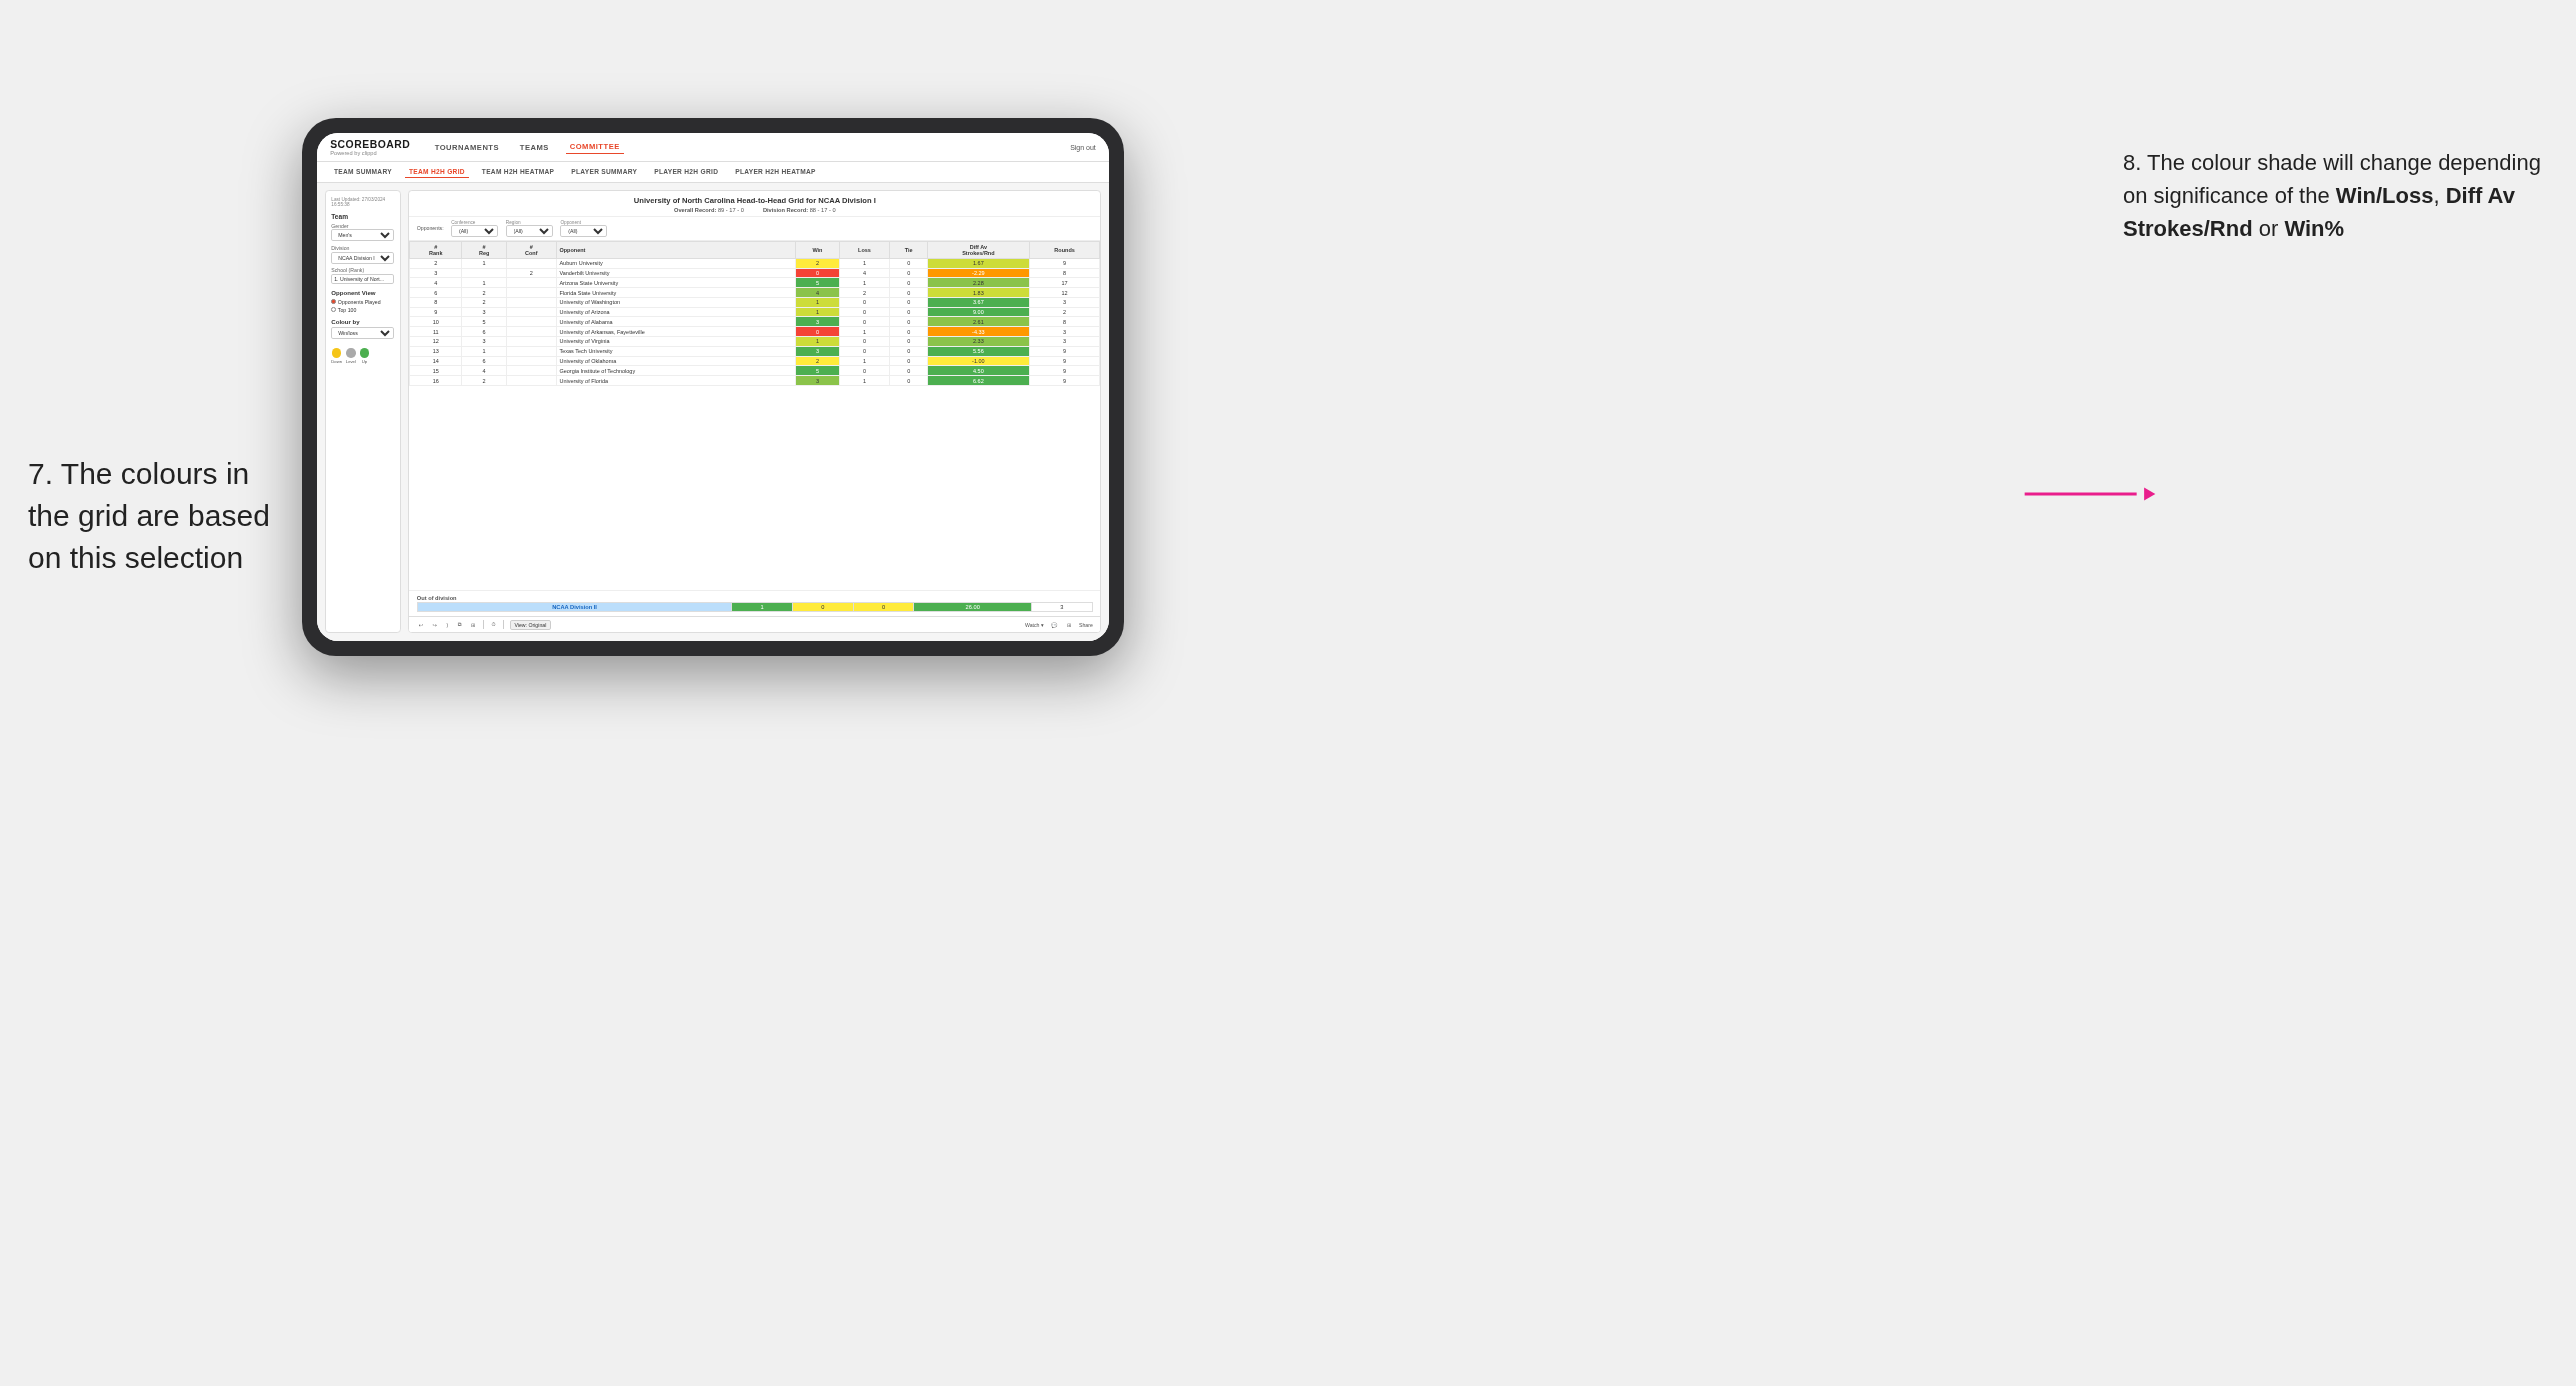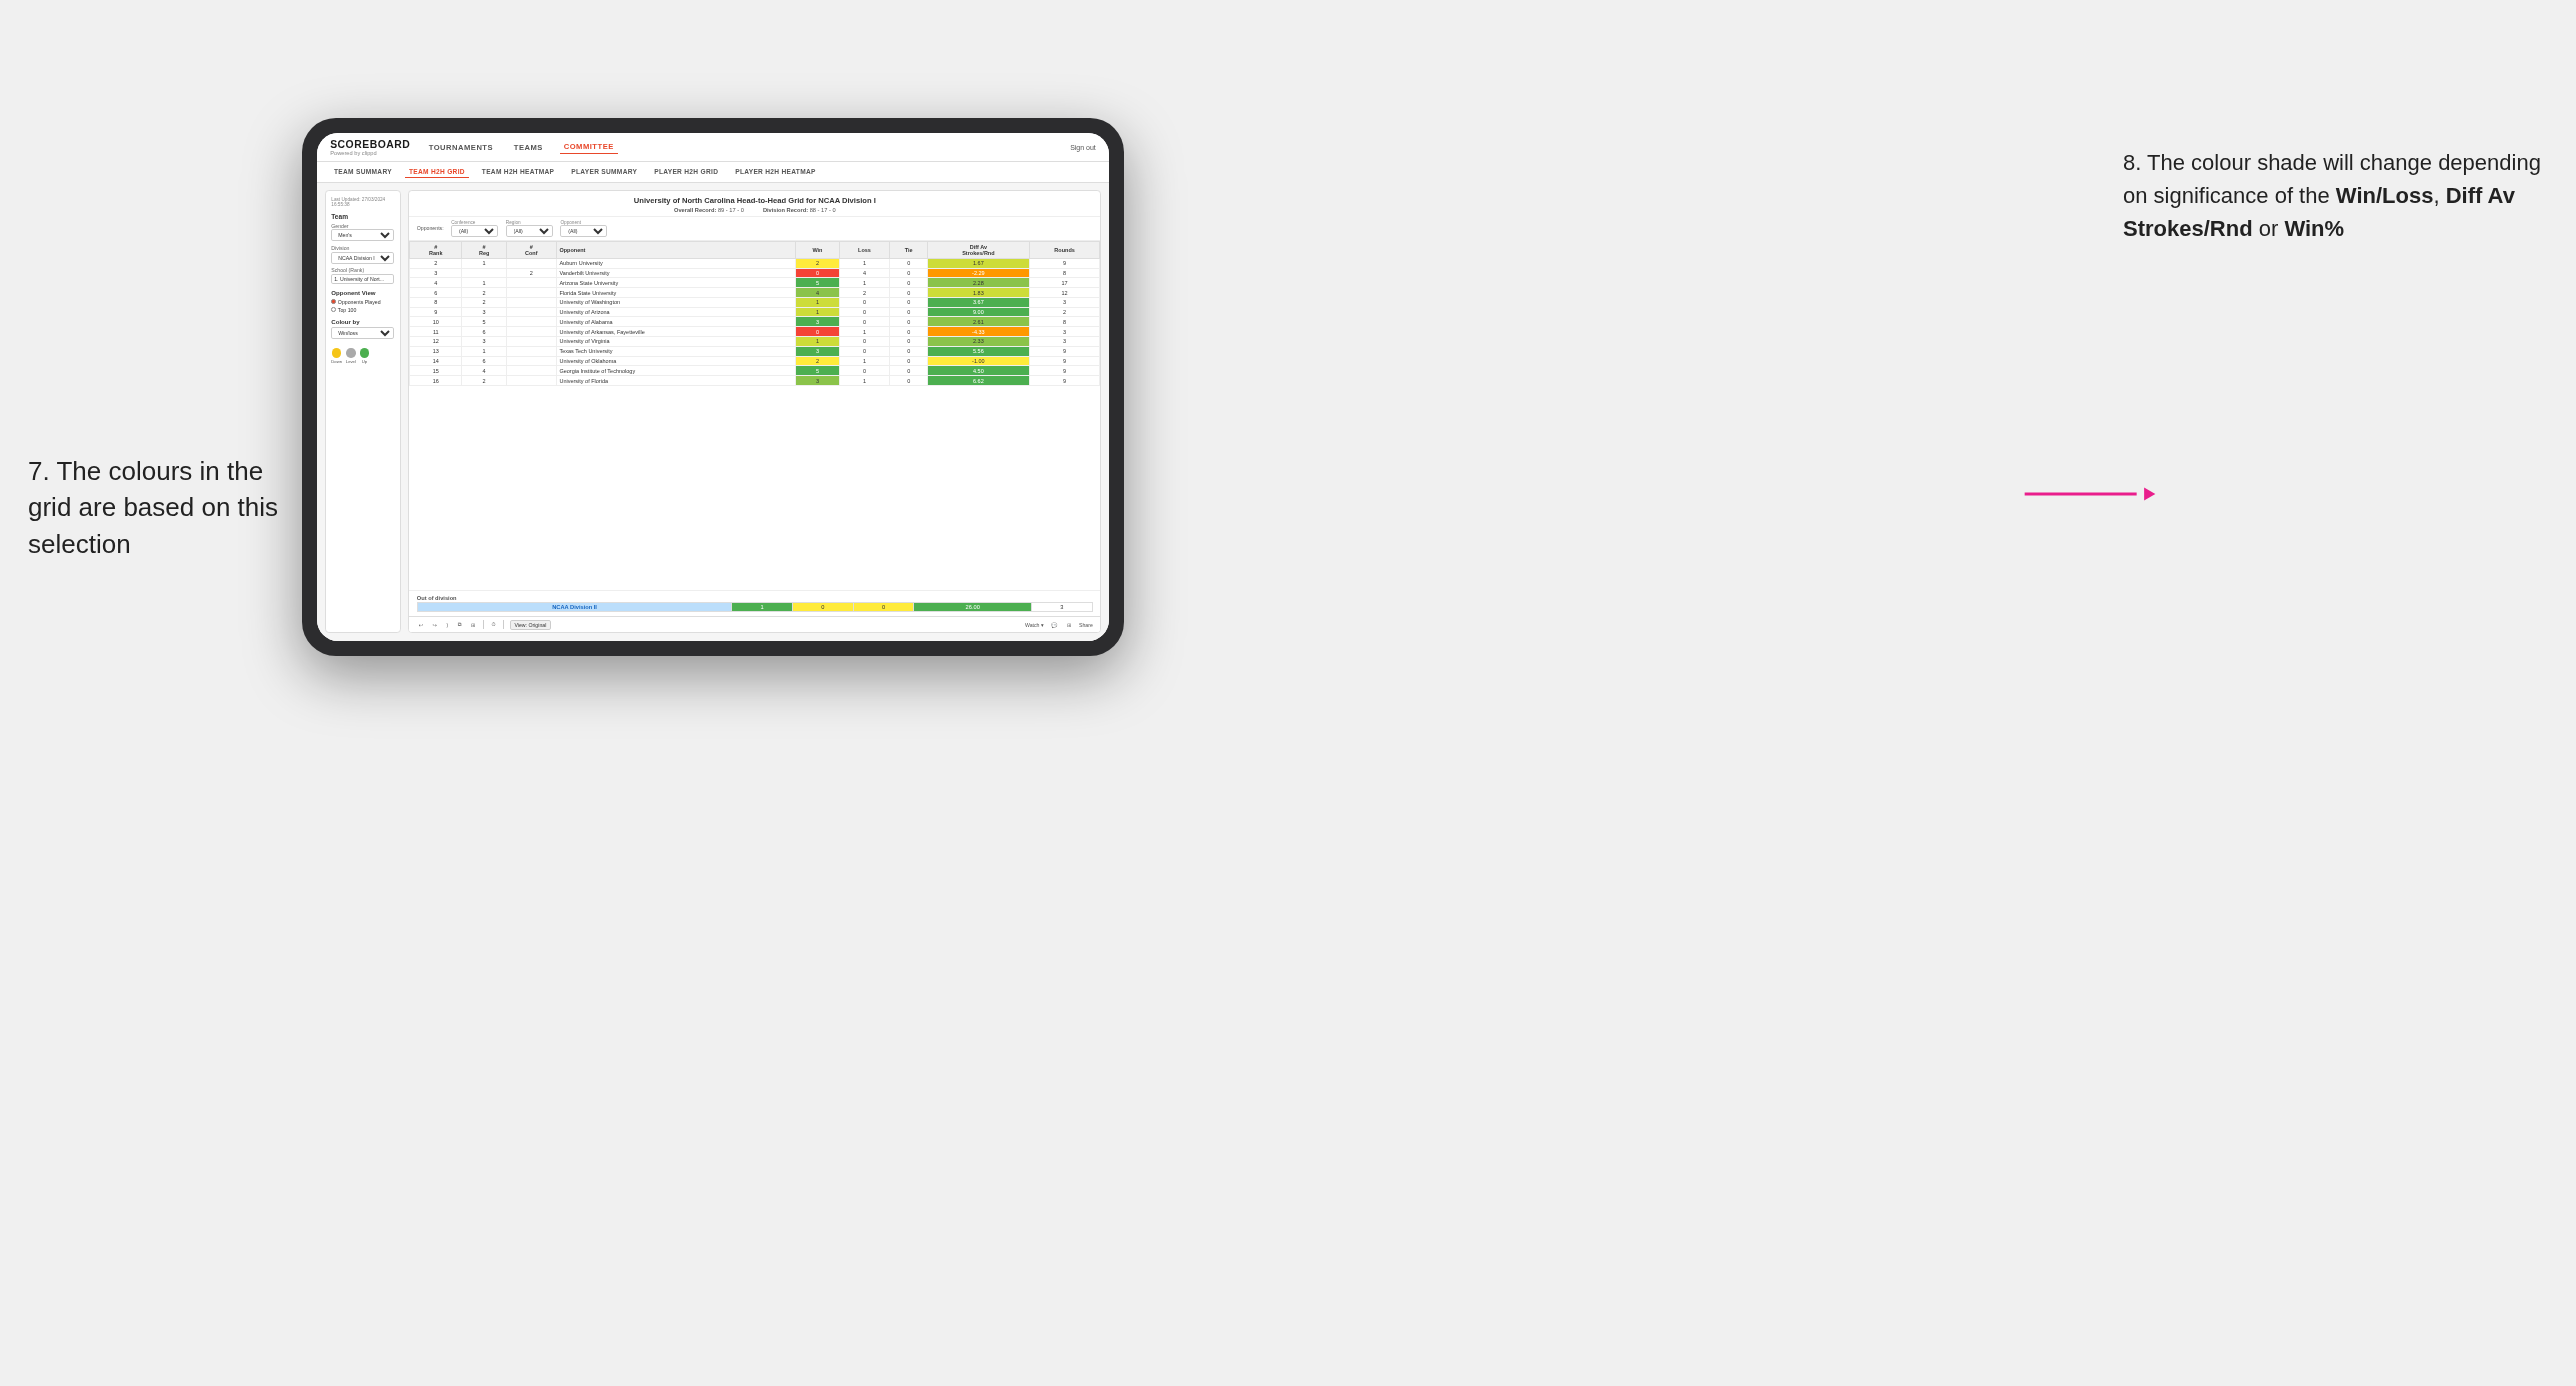--- a/index.html
+++ b/index.html
@@ -11,21 +11,21 @@
       overflow: hidden;
       position: relative;
     }
 
     
     .annotation-left {
       position: absolute;
       left: 28px;
       top: 453px;
       width: 264px;
-      font-size: 26px;
+      font-size: 30px;
       font-weight: 500;
       color: #222;
       line-height: 1.4;
     }
 
     
     .annotation-right {
       position: absolute;
       right: 28px;
       top: 146px;
@@ -62,21 +62,21 @@
       flex-direction: column;
     }
 
     
     .top-nav {
       background: #fff;
       border-bottom: 0.9px solid #ddd;
       padding: 5.7px 13.2px;
       display: flex;
       align-items: center;
-      gap: 7px;
+      gap: 13px;
       flex-shrink: 0;
     }
 
     .logo-area {
       display: flex;
       flex-direction: column;
       margin-right: 7.6px;
     }
 
     .logo-text {

